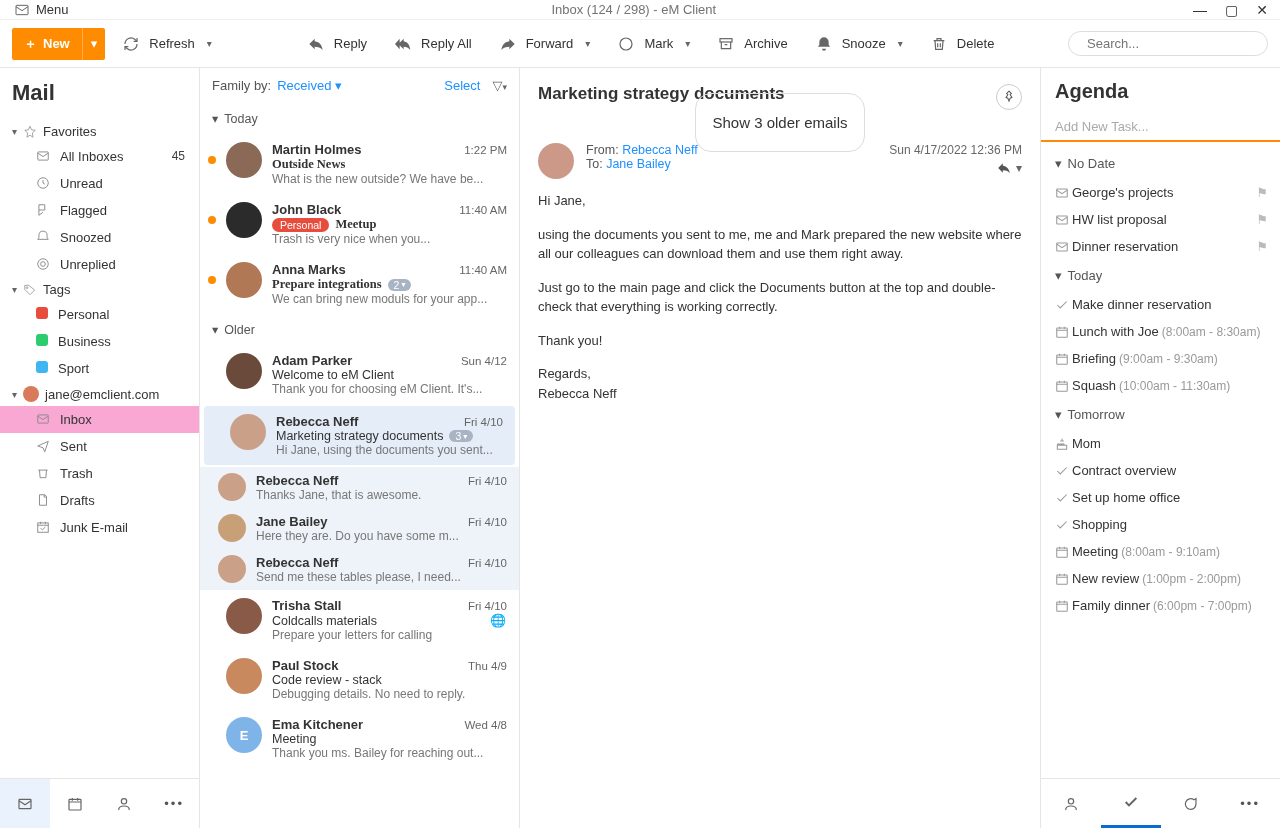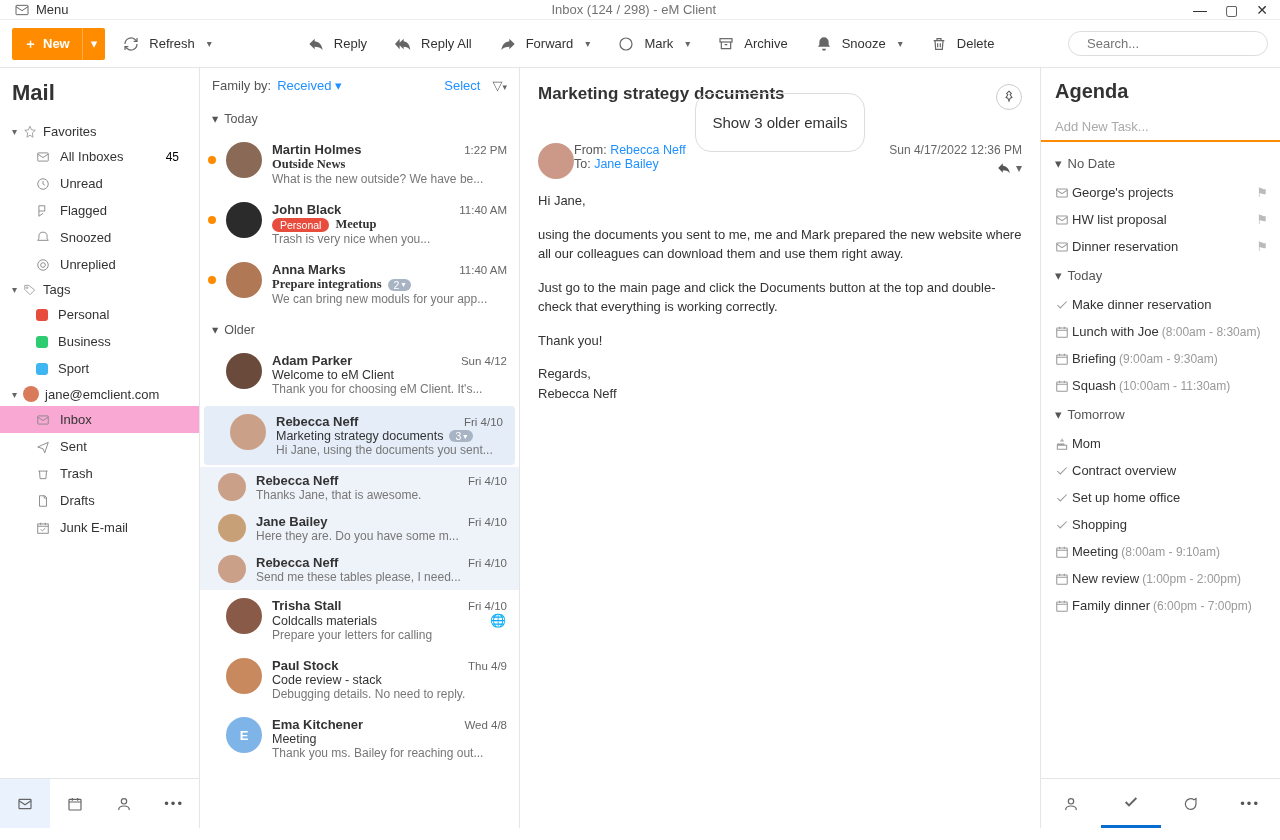--- a/index.html
+++ b/index.html
@@ -17,22 +17,22 @@
 .tbtn .chev { font-size:10px; color:#666; margin-left:2px; }
 .spacer { flex:1; }
 .search { display:flex; align-items:center; gap:6px; border:1px solid #ddd; border-radius:16px; padding:4px 12px; width:200px; color:#999; }
 .search input { border:none; outline:none; flex:1; font-size:13px; }
 .main { display:flex; height:calc(100% - 80px); }
 .nav { width:200px; border-right:1px solid #e5e5e5; display:flex; flex-direction:column; }
 .nav-scroll { flex:1; overflow-y:auto; }
 .nav h1 { font-size:22px; font-weight:600; padding:12px 12px 14px; }
 .nav-group-header { display:flex; align-items:center; gap:6px; padding:4px 12px; cursor:pointer; }
 .nav-group-header .chev { font-size:10px; color:#666; }
-.nav-item { display:flex; align-items:center; gap:10px; padding:6px 12px 6px 36px; cursor:pointer; position:relative; }
-.nav-item .count { position:absolute; right:20px; color:#000000; font-size:12px;margin-left:8px; }
+.nav-item { display:flex; align-items:flex-start; gap:10px; padding:6px 12px 6px 36px; cursor:pointer; position:relative; }
+.nav-item .count { position:absolute; right:14px; color:#404040; font-size:12px;margin-left:8px; }
 .nav-item.selected { background:#f9a8d4; }
 .tag-dot { width:12px; height:12px; border-radius:3px; }
 .avatar-sm { width:16px; height:16px; border-radius:50%; background:#d97b5a; }
 .nav-bottom { height:50px; border-top:1px solid #e5e5e5; display:flex; }
 .nav-bottom .cell { flex:1; display:flex; align-items:center; justify-content:center; cursor:pointer; color:#555; }
 .nav-bottom .cell.active { background:#eaf3fd; color:#0a6cce; }
 .list { width:320px; border-right:1px solid #e5e5e5; display:flex; flex-direction:column; }
 .list-header { display:flex; align-items:center; padding:10px 12px; gap:6px; }
 .list-header .sort { color:#555; }
 .list-header .lnk { color:#1e90ff; cursor:pointer; }
@@ -51,21 +51,21 @@
 .msg .row2 { display:flex; align-items:center; gap:6px; }
 .msg .subject { font-size:12.5px; color:#333; overflow:hidden; white-space:nowrap; text-overflow:ellipsis; }
 .msg .subject.bold { font-weight:600;font-family:Liberation Serif, serif; }
 .msg .preview { font-size:12px; color:#777; overflow:hidden; white-space:nowrap; text-overflow:ellipsis; }
 .tag-badge { background:#e74c3c; color:#fff; font-size:10.5px; padding:1px 8px; border-radius:9px; }
 .count-badge { background:#a8b4c4; color:#fff; font-size:10.5px; padding:0 6px; border-radius:8px; display:flex; align-items:center; gap:2px; }
 .reader { flex:1; padding:16px 18px; overflow-y:auto; position:relative; }
 .reader h2 { font-size:17px; font-weight:600; margin-bottom:10px; }
 .reader .older-pill { text-align:center; margin-bottom:12px; }
 .reader .older-pill span { border:1px solid #ddd; border-radius:16px; padding:20px 16px; font-size:15px; cursor:pointer; }
-.msg-header { display:flex; margin-bottom:12px; }
+.msg-header { display:flex; gap:12px; margin-bottom:12px; }
 .msg-header .avatar { width:36px; height:36px; border-radius:50%; background:#c98; }
 .msg-header .meta { flex:1; font-size:12.5px; color:#555; }
 .msg-header .meta a { color:#1e90ff; text-decoration:none; }
 .msg-header .stamp { font-size:12px; color:#666; text-align:right; }
 .reader-body { font-size:13px; line-height:1.5; color:#333; }
 .reader-body p { margin-bottom:14px; }
 .pin-btn { position:absolute; right:18px; top:16px; width:26px; height:26px; border:1px solid #ccc; border-radius:50%; display:flex; align-items:center; justify-content:center; cursor:pointer; }
 .agenda { width:240px; border-left:1px solid #e5e5e5; display:flex; flex-direction:column; }
 .agenda-scroll { flex:1; overflow-y:auto; padding:0 0 8px; }
 .agenda h1 { font-size:20px; font-weight:600; padding:12px 14px 10px; }

